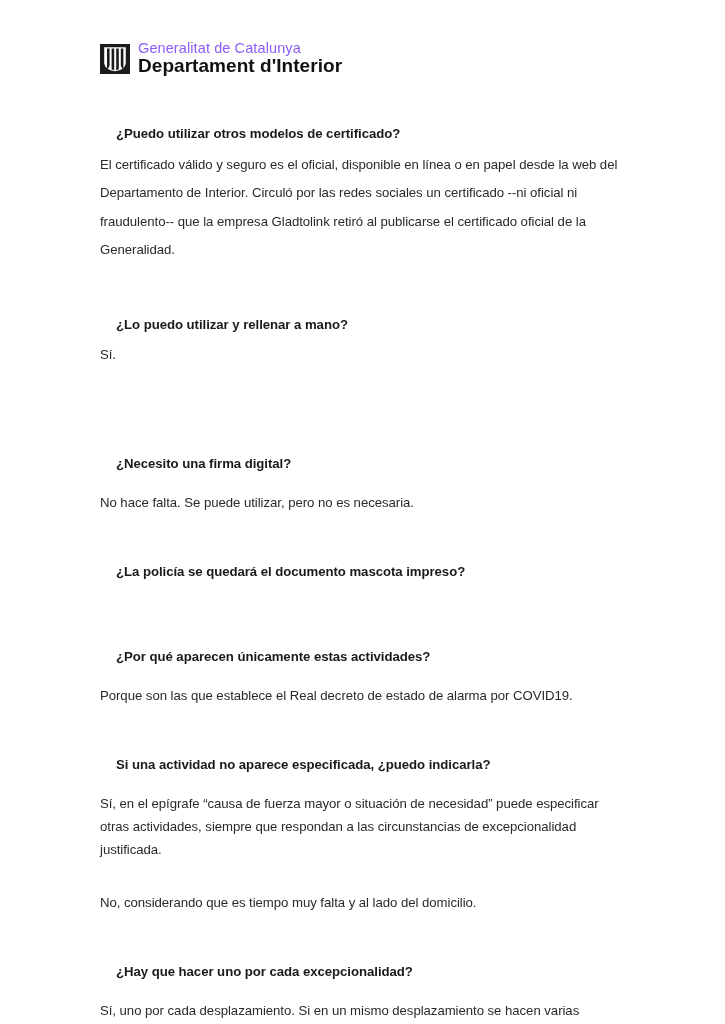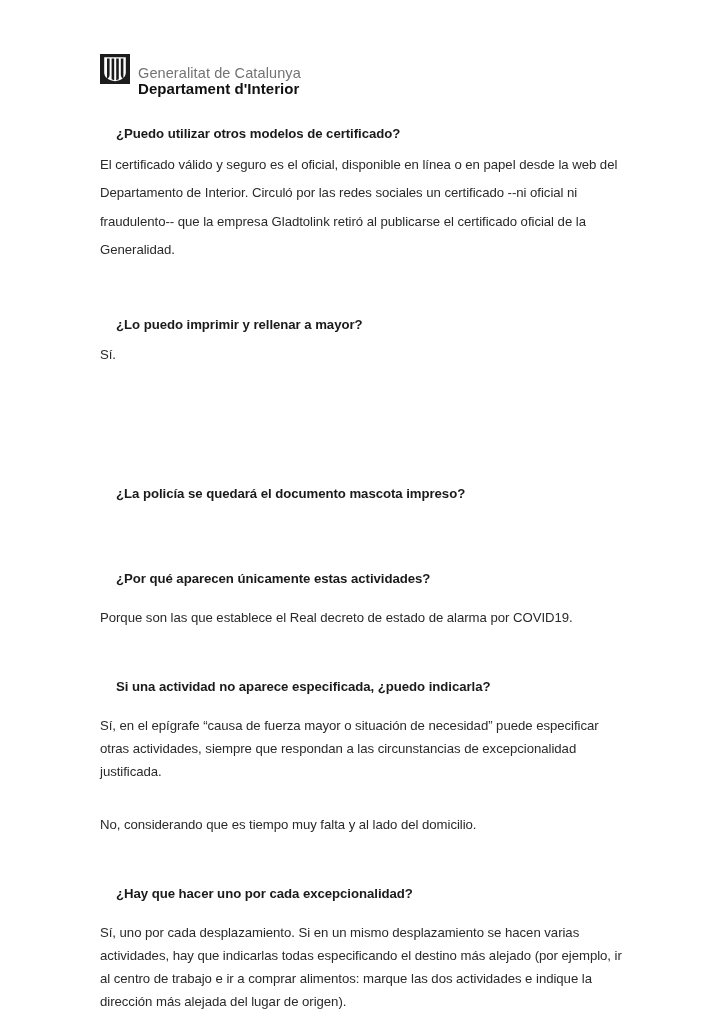--- a/index.html
+++ b/index.html
@@ -40,27 +40,26 @@
   }
   .wordmark {
     display: flex;
     flex-direction: column;
     justify-content: center;
     line-height: 1.06;
   }
   .wordmark .line1 {
     font-size: 14.5px;
     font-weight: 400;
-    color: #737373;
+    color: #8b5cf6;
     letter-spacing: 0.1px;
     white-space: nowrap;
-    margin-top: 25px;
   }
   .wordmark .line2 {
-    font-size: 15px;
+    font-size: 19px;
     font-weight: 700;
     color: #111111;
     letter-spacing: 0.05px;
     white-space: nowrap;
   }
 
   
   .content {
     position: absolute;
     left: 100px;
@@ -119,25 +118,29 @@
     </div>
   </div>
 
   <div class="content">
       <div class="qa loose">
         <p class="question">¿Puedo utilizar otros modelos de certificado?</p>
         <p class="answer">El certificado válido y seguro es el oficial, disponible en línea o en papel desde la web del Departamento de Interior. Circuló por las redes sociales un certificado --ni oficial ni fraudulento-- que la empresa Gladtolink retiró al publicarse el certificado oficial de la Generalidad.</p>
       </div>
       <div class="gap-lg"></div>
       <div class="qa loose">
-        <p class="question">¿Lo puedo imprimir y rellenar a mayor?</p>
+        <p class="question">¿Lo puedo utilizar y rellenar a mano?</p>
         <p class="answer">Sí.</p>
       </div>
       <div class="gap-xl"></div>
       <div class="gap-lg"></div>
+      <div class="qa tight">
+        <p class="question">¿Necesito una firma digital?</p>
+        <p class="answer">No hace falta. Se puede utilizar, pero no es necesaria.</p>
+      </div>
       <div class="gap-lg"></div>
       <div class="qa tight">
         <p class="question">¿La policía se quedará el documento mascota impreso?</p>
       </div>
       <div class="gap-lg"></div>
       <div class="qa tight">
         <p class="question">¿Por qué aparecen únicamente estas actividades?</p>
         <p class="answer">Porque son las que establece el Real decreto de estado de alarma por COVID19.</p>
       </div>
       <div class="gap-lg"></div>

